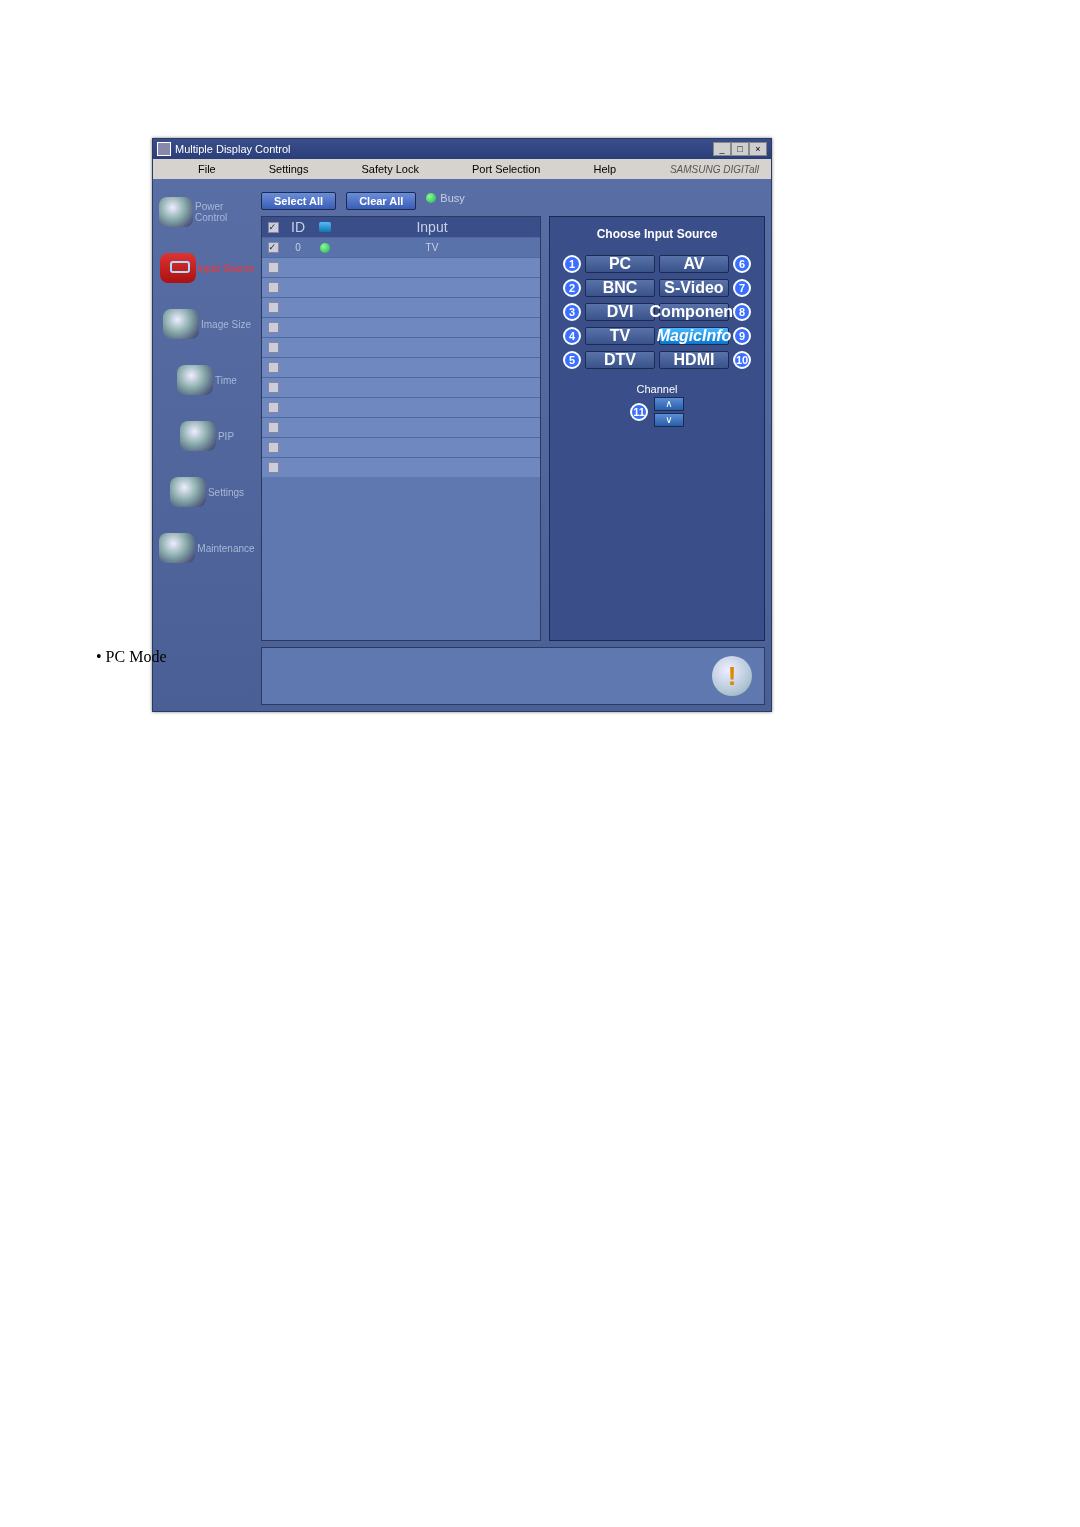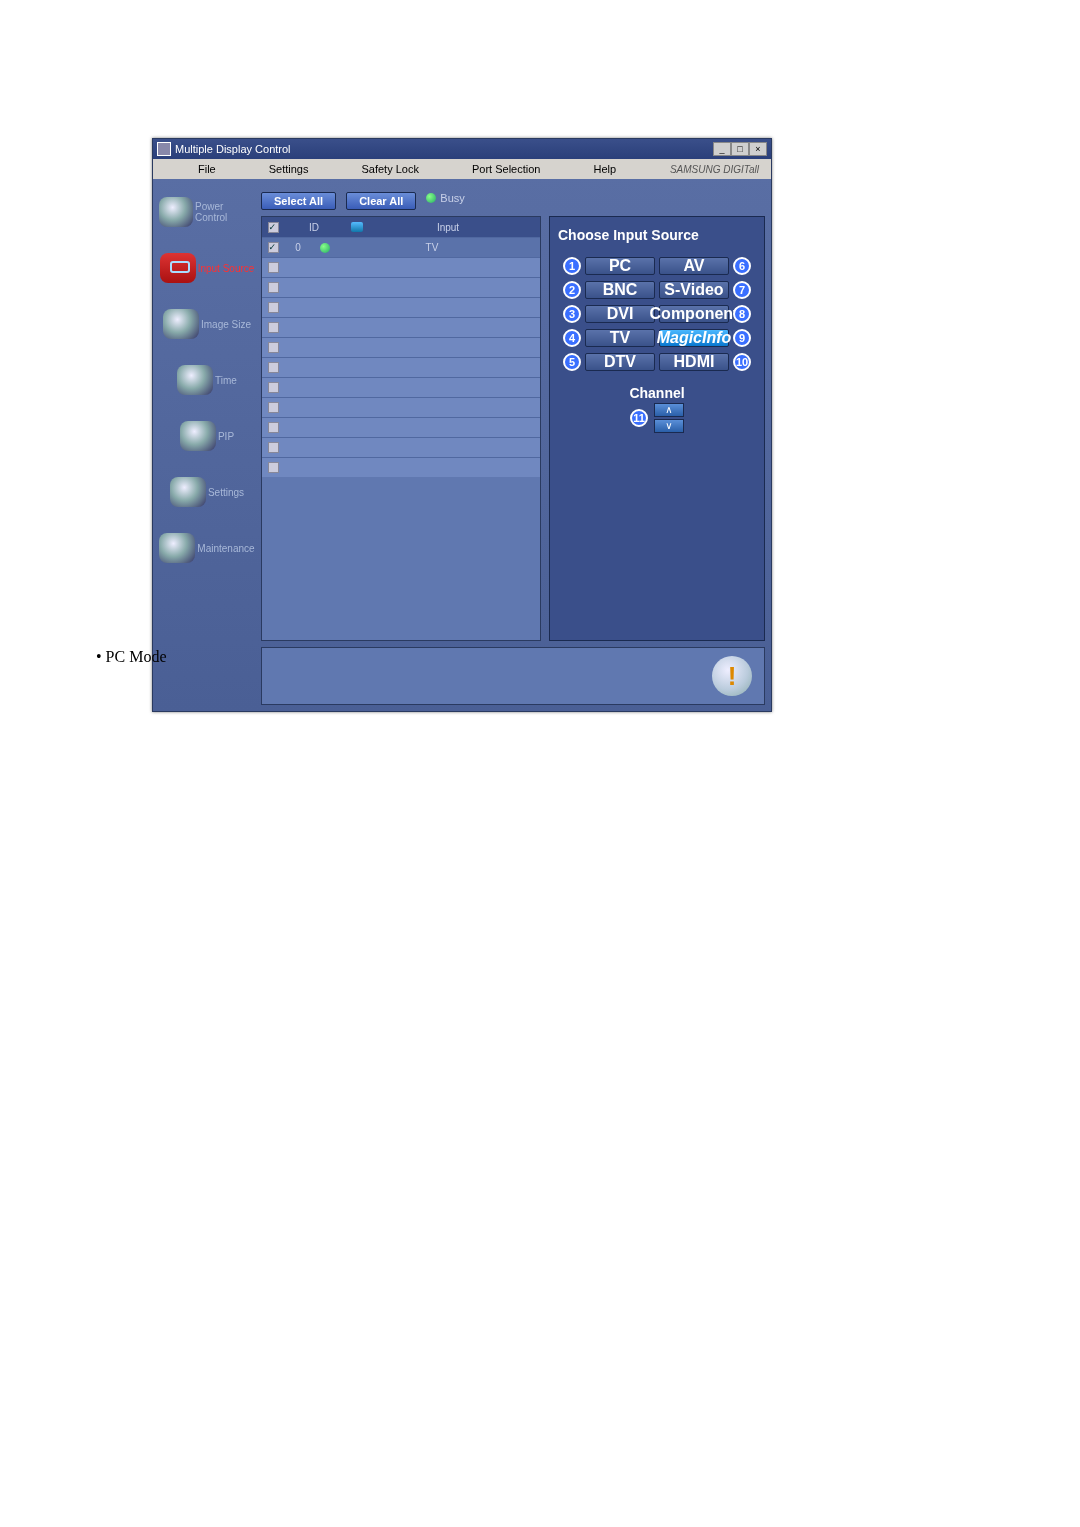--- a/index.html
+++ b/index.html
@@ -141,22 +141,21 @@
     flex-direction: column;
   }
   .grid-head, .grid-row {
     display: flex;
     align-items: center;
     height: 20px;
   }
   .grid-head {
     background: #3a4f8a;
     color: #c8d0e8;
-    font-size: 10px;
-    gap: 16px;
+    font-size: 14px;
   }
   .grid-row {
     background: #7088c0;
     border-top: 1px solid #5068a0;
     color: #c8d0e8;
     font-size: 10px;
   }
   .grid-row.hasdata { background: #5a72aa; }
   .col-chk { width: 22px; display:flex; justify-content:center; }
   .col-id { width: 28px; text-align:center; }
@@ -171,21 +170,21 @@
   .status-on { background: radial-gradient(circle at 35% 35%, #8f8, #2a6); }
   .status-icon { width:12px; height:10px; background:linear-gradient(#5bf,#17a); border-radius:2px; }
   .panel {
     width: 216px;
     background: #3a4f8a;
     border: 1px solid #1a2a50;
     padding: 8px;
     display:flex; flex-direction:column; gap:10px;
   }
   .panel-title {
-    color:#fff; font-weight:bold; font-size:14px;
+    text-align:center; color:#fff; font-weight:bold; font-size:12px;
     margin: 2px 0 4px;
   }
   .src-grid {
     display: grid;
     grid-template-columns: 18px 70px 70px 18px;
     gap: 6px 4px;
     align-items: center;
     justify-content: center;
   }
   .callout {
@@ -209,21 +208,21 @@
     cursor:pointer;
   }
   .src-btn.magic {
     background: linear-gradient(#4ab8ff, #0a78cf);
     font-style: italic;
   }
   .channel-block {
     display:flex; flex-direction:column; align-items:center; gap:2px;
     margin-top:4px;
   }
-  .channel-label { color:#fff; font-size:14px; font-weight:bold; }
+  .channel-label { color:#fff; font-size:11px; font-weight:normal; }
   .chan-row { display:flex; align-items:center; gap:6px;justify-content:flex-end; }
   .chan-btn {
     width: 30px; height:14px;
     background: linear-gradient(#5a8fd8,#2a5fa8);
     border:1px solid #1a2a50;
     color:#fff; font-size:10px; text-align:center; line-height:12px;
     cursor:pointer;
   }
   .footer {
     height: 58px;

